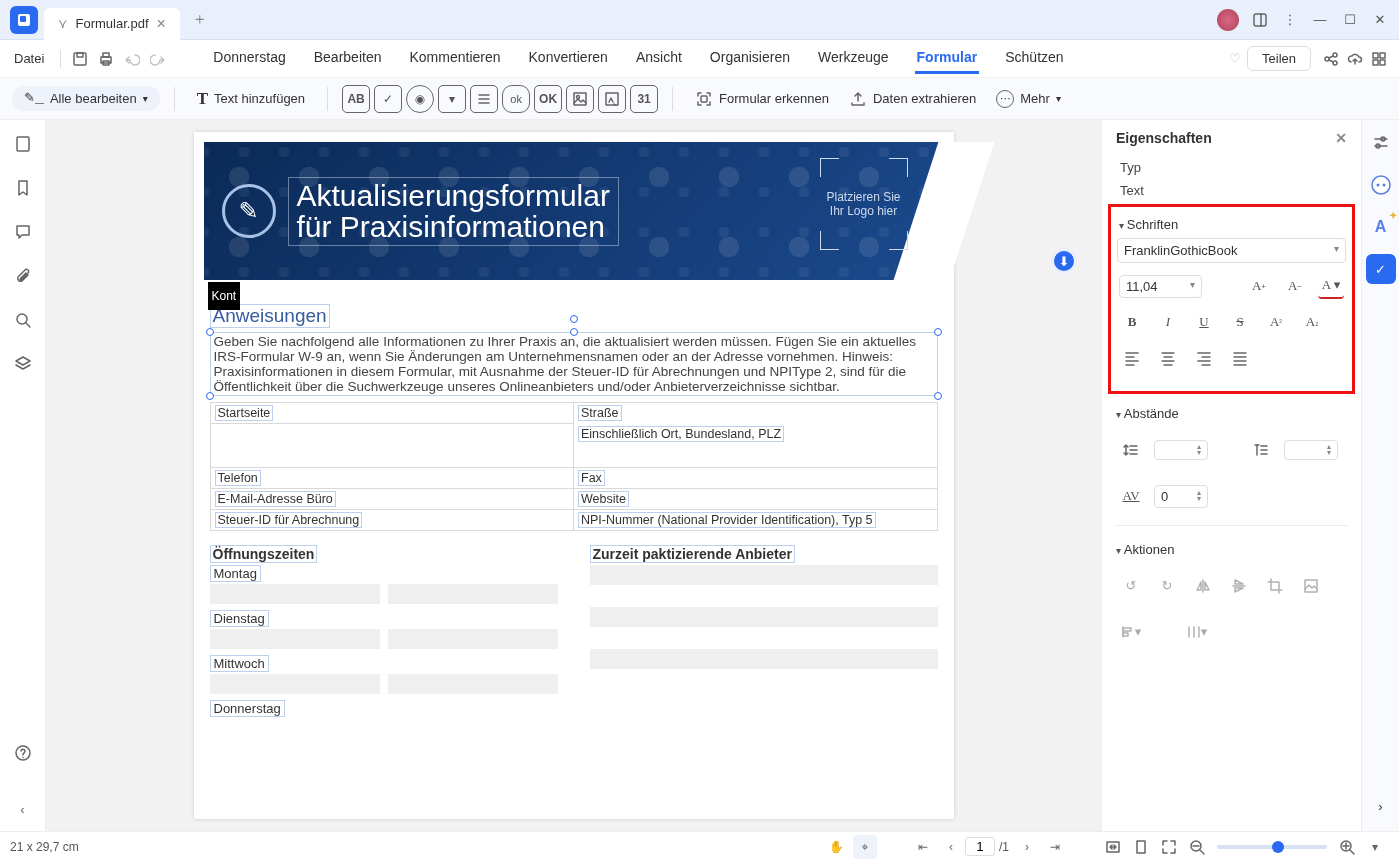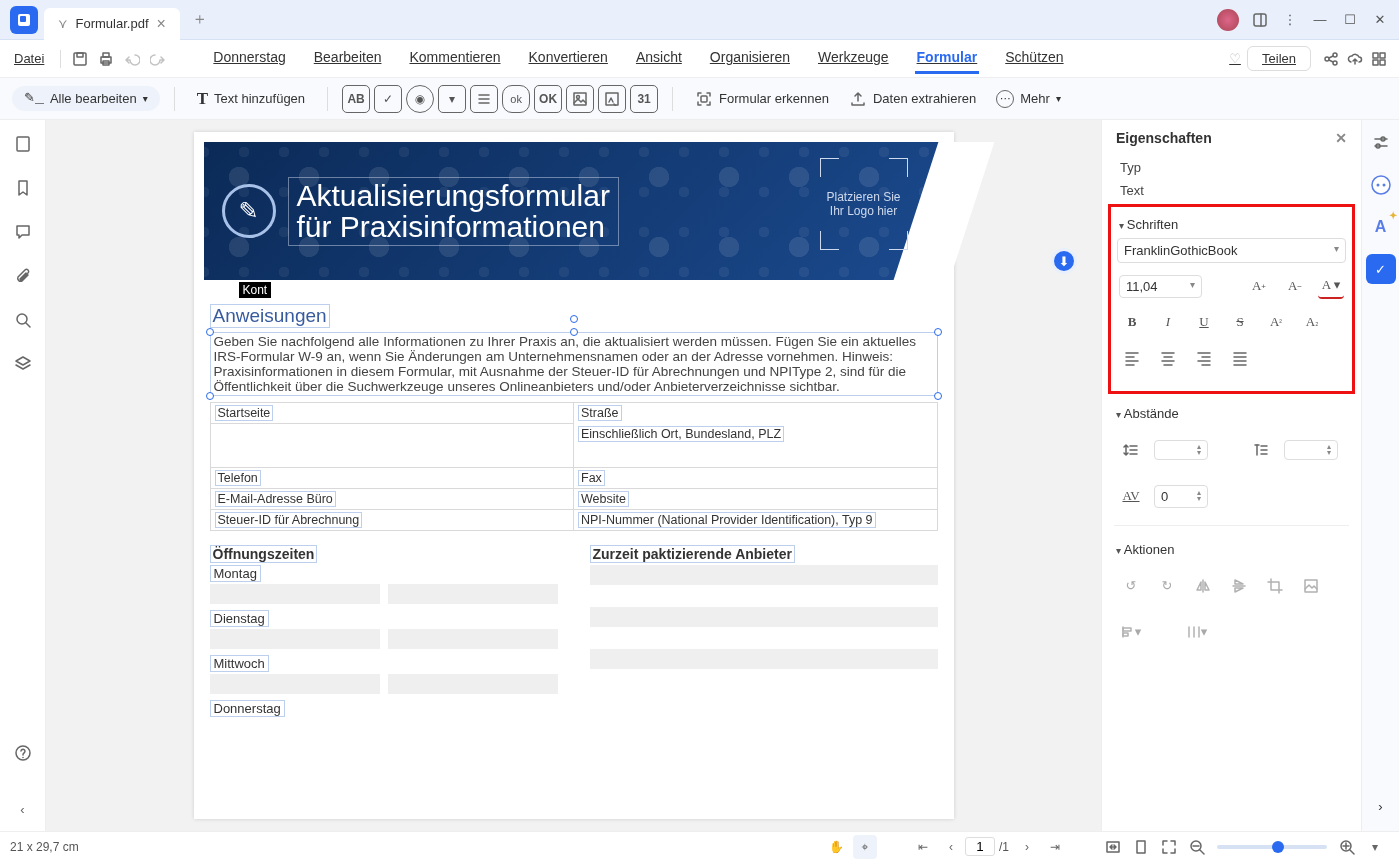--- a/index.html
+++ b/index.html
@@ -5,21 +5,21 @@
 * { box-sizing: border-box; margin: 0; padding: 0; font-family: -apple-system, BlinkMacSystemFont, "Segoe UI", Arial, sans-serif; }
 body { background: #fff; font-size: 13px; color: #333; overflow: hidden; width: 1399px; height: 861px; }
 .titlebar { height: 40px; background: #e9f0fb; display: flex; align-items: center; padding: 0 4px; border-bottom: 1px solid #d6e2f3; }
 .app-logo { width: 28px; height: 28px; background: #2a6af0; border-radius: 6px; margin: 0 6px; display:flex;align-items:center;justify-content:center;color:#fff;font-weight:bold; }
 .tab { display: flex; align-items: center; background: #fff; height: 32px; padding: 0 14px; border-radius: 6px 6px 0 0; margin-top:8px; gap:8px; font-size: 13px; }
 .tab .close, .tab-plus { font-size: 16px; color:#888; cursor:pointer; }
 .tab-plus { margin-left: 12px; }
 .title-spacer { flex: 1; }
 .win-icon { width: 30px; height: 30px; display:flex; align-items:center; justify-content:center; color:#555; border-radius:4px; cursor:pointer; }
 .avatar { width: 22px; height:22px; border-radius:50%; background: radial-gradient(circle,#d68,#a45); margin:0 6px; }
-.menubar { height: 38px; display:flex; align-items:center; border-bottom:1px solid #eee; padding:16px 8px;text-decoration:underline; }
+.menubar { height: 38px; display:flex; align-items:center; border-bottom:1px solid #eee; padding:16px 8px; }
 .file-btn { font-size:13px; color:#333; padding:4px 6px; margin-right:4px; }
 .qa-icon { width:26px; height:26px; display:flex;align-items:center;justify-content:center; color:#888; border:none; background:none; cursor:pointer; }
 .qa-sep { width:1px; height:18px; background:#ddd; margin:0 6px; }
 .menu-group { display:flex; gap:24px; margin-left:40px; }
 .menu-item { font-size:14px; color:#333; cursor:pointer; padding:6px 2px; }
 .menu-item.active { color:#2a6af0; border-bottom:3px solid #2a6af0; font-weight:600; }
 .menu-spacer { flex:1; }
 .share-btn { border:1px solid #ddd; border-radius:6px; padding:4px 14px; font-size:13px; cursor:pointer; }
 .ti { width:24px;height:24px; display:flex;align-items:center;justify-content:center;color:#777;cursor:pointer; }
 .toolbar { height: 42px; background:#f8fafd; border-bottom:1px solid #eee; display:flex; align-items:center; padding:0 12px; gap:4px; }
@@ -40,21 +40,21 @@
 .hdr-title { font-family: "Times New Roman", serif; font-size:30px; line-height:1.05; border:1px solid rgba(200,210,230,.5); padding:2px 8px; position:relative; z-index:1; }
 .logo-box { position:absolute; right:36px; top:16px; width:88px; height:92px; color:#cdd9ec; font-size:12px; text-align:center; display:flex; align-items:center; justify-content:center; z-index:1; }
 .logo-box::before,.logo-box::after{content:"";position:absolute;width:18px;height:18px;border:1.5px solid #cdd9ec;}
 .logo-box::before{top:0;left:0;border-right:none;border-bottom:none;}
 .logo-box::after{bottom:0;right:0;border-left:none;border-top:none;}
 .logo-box .c2::before,.logo-box .c2::after{content:"";position:absolute;width:18px;height:18px;border:1.5px solid #cdd9ec;}
 .logo-box .c2::before{top:0;right:0;border-left:none;border-bottom:none;}
 .logo-box .c2::after{bottom:0;left:0;border-right:none;border-top:none;}
 .doc-body { padding: 8px 16px; }
 .sel-wrap { position:relative; }
-.kont-tag { position:absolute; top:-16px; left:-2px; background:#000; color:#fff; font-size:12px; padding:1px 4px;margin-left:31px; }
+.kont-tag { position:absolute; top:-16px; left:-2px; background:#000; color:#fff; font-size:12px; padding:7px 4px; }
 .h2 { color:#385b9e; font-size:19px; font-weight:400; border:1px solid #bcd0ee; display:inline-block; padding:0 2px; margin:6px 0 4px 0; }
 .para { font-size:13.5px; color:#444; border:1px solid #bcd0ee; padding:1px 3px; position:relative; margin-bottom:6px; }
 .sel-handle { position:absolute; width:8px; height:8px; border:1.5px solid #2a6af0; background:#fff; border-radius:50%; }
 .tbl { width:100%; border-collapse:collapse; font-size:12.5px; }
 .tbl td { border:1px solid #d9d9d9; padding:2px 4px; vertical-align:top; }
 .fld { border:1px solid #bcd0ee; display:inline-block; padding:0 2px; }
 .sec-h { font-size:14px; font-weight:bold; border:1px solid #bcd0ee; padding:0 2px; display:inline-block; margin:14px 0 2px 0; }
 .days { display:flex; gap:32px; }
 .day-col { flex:1; }
 .day-lbl { border:1px solid #bcd0ee; padding:0 3px; display:inline-block; font-size:13px; margin-bottom:2px; }
@@ -331,21 +331,21 @@
           <tr>
                 <td><span class="fld">Telefon</span></td>
               <td><span class="fld">Fax</span></td>
               </tr>
           <tr>
                 <td><span class="fld">E-Mail-Adresse Büro</span></td>
               <td><span class="fld">Website</span></td>
               </tr>
           <tr>
                 <td><span class="fld">Steuer-ID für Abrechnung</span></td>
-              <td><span class="fld">NPI-Nummer (National Provider Identification), Typ 9</span></td>
+              <td><span class="fld">NPI-Nummer (National Provider Identification), Typ 5</span></td>
               </tr>
         </tbody>
           </table>
         <div class="days">
           <div class="day-col">
             <div class="sec-h">Öffnungszeiten</div><br>
             <span class="day-lbl">Montag</span>
             <div style="display:flex;gap:8px">
                 <div class="day-input" style="flex:1"></div>
                 <div class="day-input" style="flex:1"></div>

